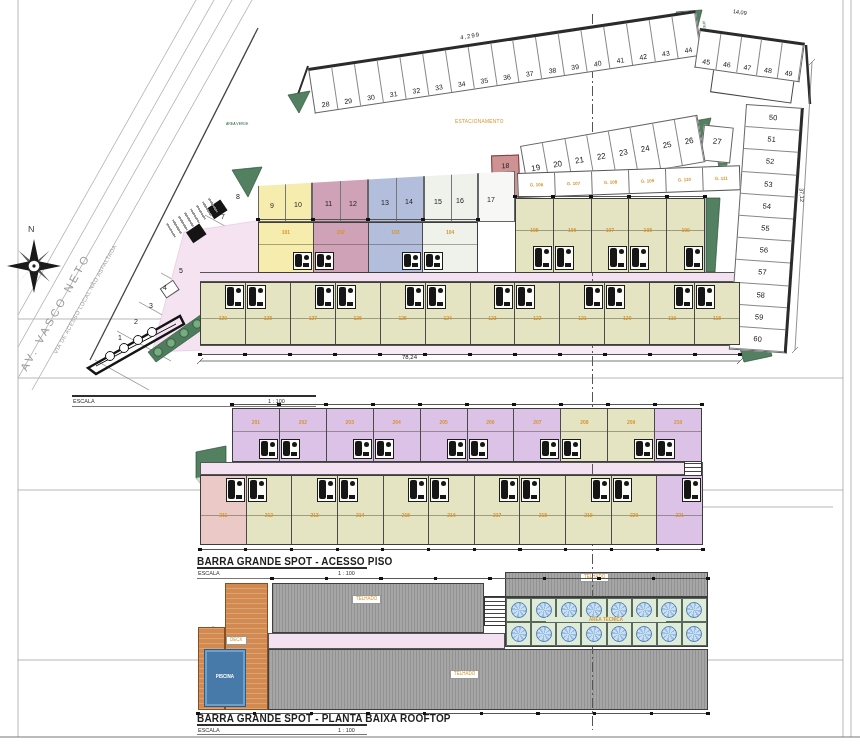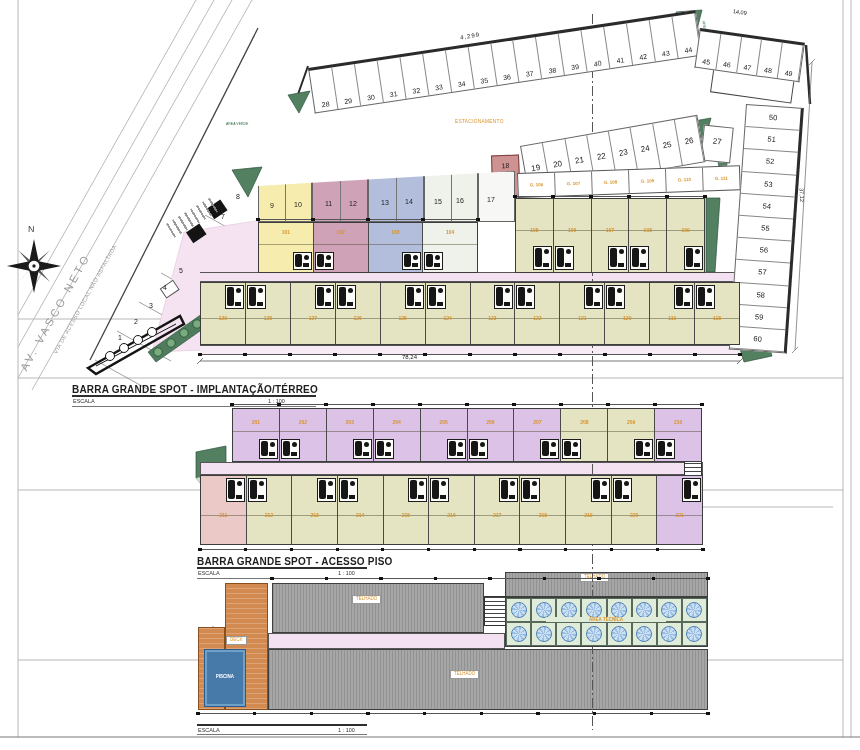--- a/index.html
+++ b/index.html
@@ -200,32 +200,32 @@
   <div class="chip" style="left:352px;top:595px">TELHADO</div>
   <div class="chip" style="left:456px;top:670px;left:450px">TELHADO</div>
   <div class="chip" style="left:580px;top:573px">TELHADO</div>
 
   <div class="stair" style="left:688px;top:238px;width:16px;height:32px"></div>
   <div class="stair" style="left:684px;top:450px;width:18px;height:28px"></div>
   <div class="stair" style="left:484px;top:596px;width:22px;height:30px"></div>
 
   <div class="crosswalk" style="left:166px;top:224px;width:54px;height:16px;transform:rotate(-31deg);transform-origin:0 0"></div>
 
-  <div class="lbl title" style="left:72px;top:384px">BARRA GRANDE SPOT - IMPLANTAÇÃO/TÉRREO</div>
   <div class="rule-thick" style="left:72px;top:395px;width:244px"></div>
   <div class="lbl escala" style="left:73px;top:398px">ESCALA</div>
   <div class="lbl escala" style="left:268px;top:398px">1 : 100</div>
   <div class="rule-thin" style="left:72px;top:406px;width:244px"></div>
 
   <div class="lbl title" style="left:197px;top:556px">BARRA GRANDE SPOT - ACESSO PISO</div>
   <div class="rule-thick" style="left:197px;top:567px;width:170px"></div>
   <div class="lbl escala" style="left:198px;top:570px">ESCALA</div>
   <div class="lbl escala" style="left:338px;top:570px">1 : 100</div>
   <div class="rule-thin" style="left:197px;top:578px;width:170px"></div>
 
+  <div class="lbl title" style="left:197px;top:713px">BARRA GRANDE SPOT - PLANTA BAIXA ROOFTOP</div>
   <div class="rule-thick" style="left:197px;top:724px;width:170px"></div>
   <div class="lbl escala" style="left:198px;top:727px">ESCALA</div>
   <div class="lbl escala" style="left:338px;top:727px">1 : 100</div>
   <div class="rule-thin" style="left:197px;top:734px;width:170px"></div>
 
   <div class="dashdot" style="left:592px;top:14px;height:716px"></div>
 <div style="position: absolute; left: 308px; top: 68px; width: 392px; height: 46px; transform: rotate(-8.5deg); transform-origin: 0px 0px; display: flex; flex-direction: row; background: rgb(255, 255, 255); border-width: 3px 0.8px 0.8px; border-style: solid; border-color: rgb(43, 43, 43) rgb(102, 102, 102) rgb(102, 102, 102); border-image: initial;">
       <div style="flex: 1 1 0%; position: relative; display: flex; justify-content: center; align-items: flex-end; font-size: 7px; color: rgb(34, 34, 34); border-right: 0.7px solid rgb(136, 136, 136);">
         <span style="padding-bottom: 3px;">28</span>
       </div>

